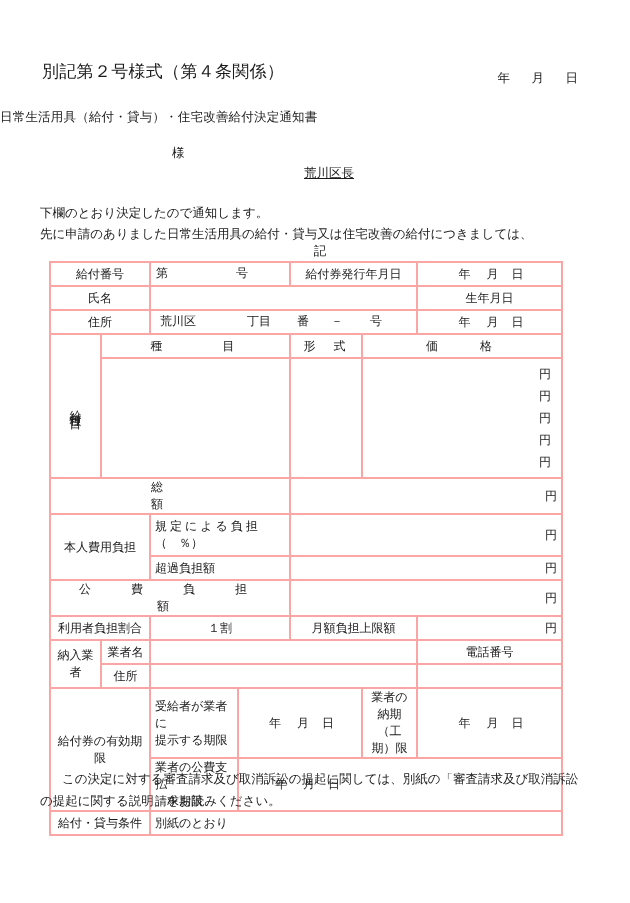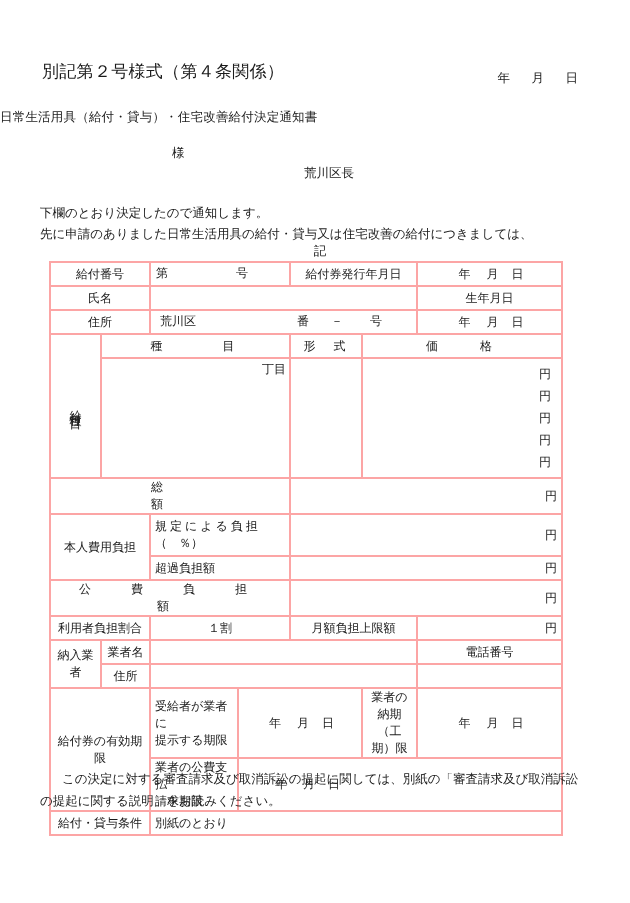--- a/index.html
+++ b/index.html
@@ -57,20 +57,21 @@
   }
   .issuer {
     position: absolute;
     left: 0;
     right: 0;
     top: 165px;
     text-align: center;
     font-size: 12.5px;
     padding-left: 28px;
     box-sizing: border-box;
+    text-decoration: underline;
   }
 
   .intro {
     position: absolute;
     left: 40px;
     top: 203px;
     width: 545px;
     font-size: 12.5px;
     line-height: 21px;
   }
@@ -117,21 +118,21 @@
 
   
   .num-cell { position: relative; }
   .num-cell .a { position: absolute; left: 5px; top: 2px; }
   .num-cell .b { position: absolute; left: 85px; top: 2px; }
 
   
   .addr-cell { position: relative; height: 22px; }
   .addr-cell span { position: absolute; top: 2px; }
   .addr-cell .t1 { left: 5px; }
-  .addr-cell .t2 { left: 107px; margin-top: 48px; }
+  .addr-cell .t2 { left: 92px; }
   .addr-cell .t3 { left: 142px; }
   .addr-cell .t4 { left: 176px; }
   .addr-cell .t5 { left: 215px; }
 
   
   .ymd { white-space: nowrap; }
   .ymd .s { display: inline-block; width: 28px; text-align: center; }
   .ymd .s.last { width: 22px; }
 
   

